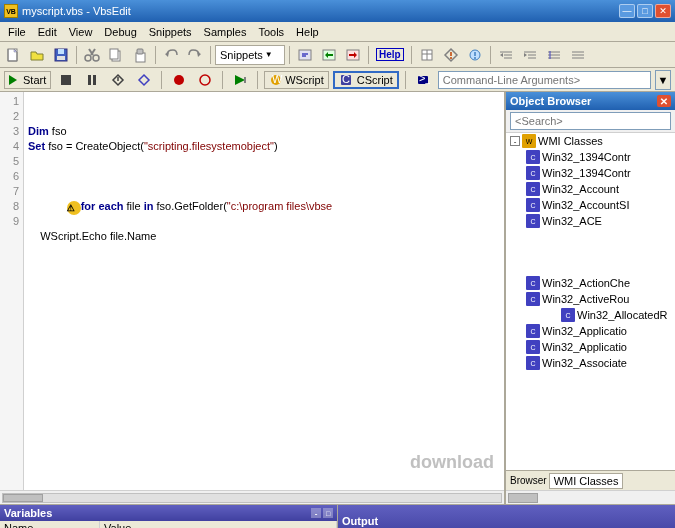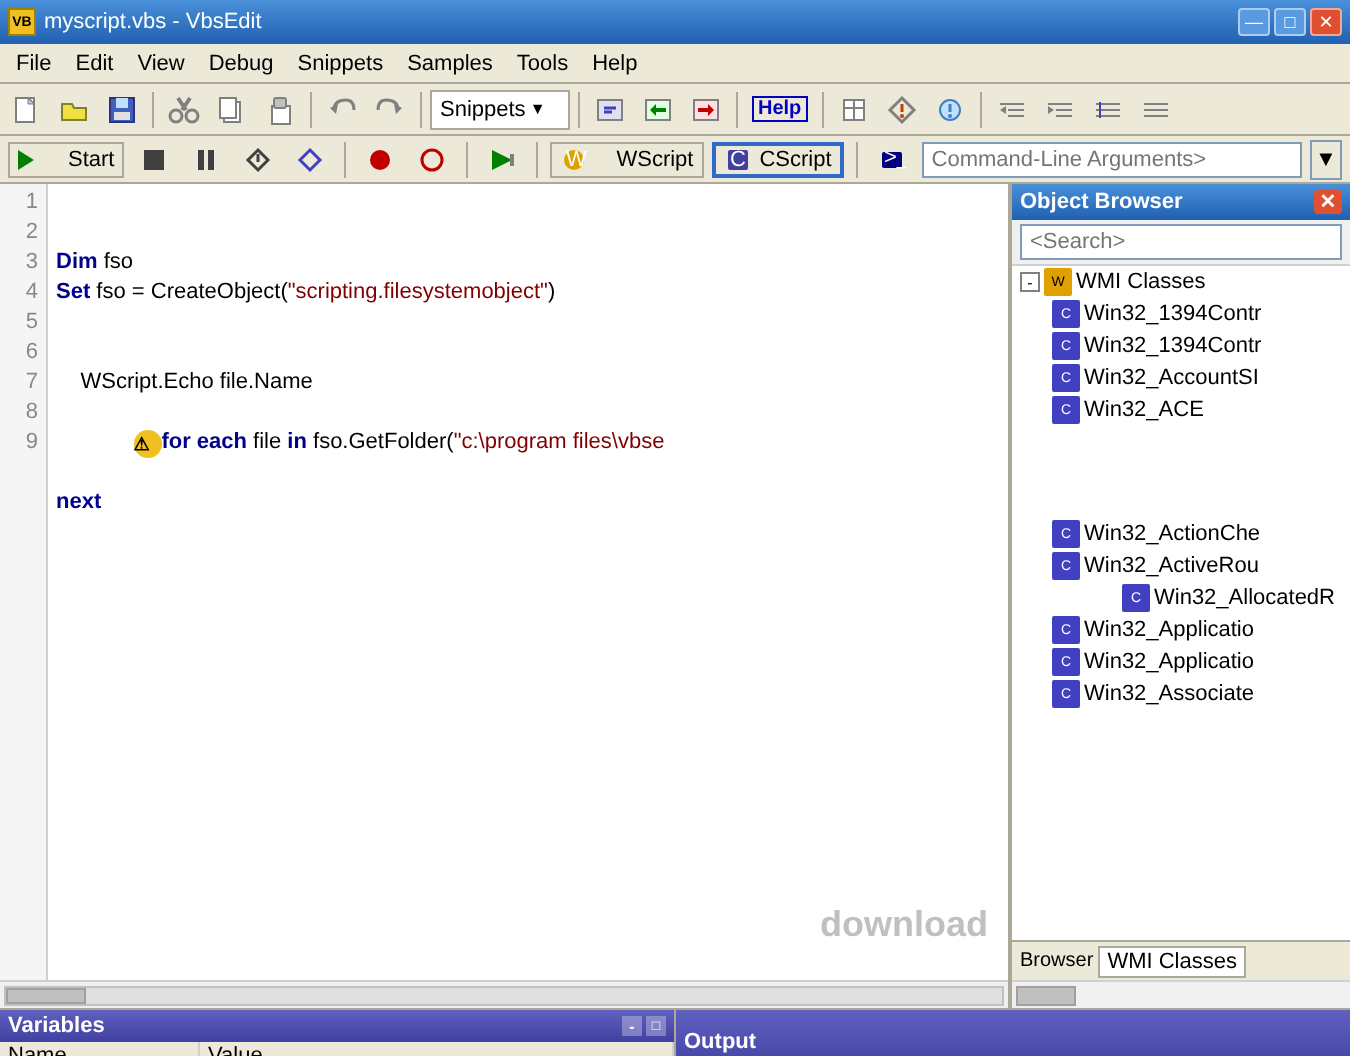--- a/index.html
+++ b/index.html
@@ -71,21 +71,21 @@
     #run-bar {
       background: #ece9d8;
       height: 24px;
       display: flex;
       align-items: center;
       border-bottom: 1px solid #aca899;
       padding: 0 4px;
       gap: 4px;
     }
     .run-btn {
-      display: flex; align-items: center; gap: 17px;
+      display: flex; align-items: center; gap: 6px;
       padding: 1px 4px; border: 1px solid #aca899;
       background: #ece9d8; cursor: pointer; height: 18px;
     }
     .play-icon { width: 0; height: 0; border-top: 5px solid transparent; border-bottom: 5px solid transparent; border-left: 8px solid green; display: inline-block; }
     .run-sep { width: 1px; height: 18px; background: #aca899; margin: 0 2px; }
 
     .script-btn {
       display: flex; align-items: center; gap: 2px;
       padding: 1px 4px; border: 1px solid #aca899; cursor: pointer; height: 18px;
     }
@@ -529,21 +529,21 @@
         <polygon points="2,2 12,7 2,12" fill="#008000"></polygon>
         <line x1="12" y1="4" x2="12" y2="10" stroke="#808080" stroke-width="2"></line>
       </svg>
   </button>
   <div class="run-sep"></div>
   <div class="script-btn wscript-btn">
     <svg width="14" height="14" viewBox="0 0 14 14">
         <circle cx="7" cy="7" r="5" fill="#e0a000"></circle>
         <text x="3" y="10" font-size="6" fill="white">W</text>
       </svg>
-    <span style="margin-left:12px;">WScript</span>
+    <span style="margin-left:0;">WScript</span>
   </div>
   <div class="script-btn cscript-btn">
     <svg width="14" height="14" viewBox="0 0 14 14">
         <rect x="2" y="2" width="10" height="10" rx="1" fill="#4040a0"></rect>
         <text x="3" y="10" font-size="7" fill="white">C</text>
       </svg>
     <span style="margin-left:2px;">CScript</span>
   </div>
   <div class="tb-sep"></div>
   <button class="tb-btn">
@@ -572,25 +572,24 @@
           <div>8</div>
           <div>9</div>
         </div>
         <div id="code-area">
           <div class="code-line">&nbsp;</div>
           <div class="code-line">&nbsp;</div>
           <div class="code-line"><span class="kw">Dim</span><span class="code-normal"> fso</span></div>
           <div class="code-line"><span class="kw">Set</span><span class="code-normal"> fso = CreateObject(</span><span class="str">"scripting.filesystemobject"</span><span class="code-normal">)</span></div>
           <div class="code-line">&nbsp;</div>
           <div class="code-line">&nbsp;</div>
-          <div class="code-line"><span class="code-normal">    WScript.Echo file.Name</span></div>
           <div class="code-line" style="position:relative;">
             <span class="warning-icon" style="position:relative;display:inline-block;top:1px;margin-right:2px;">⚠</span><span class="kw">for each</span><span class="code-normal"> file </span><span class="kw">in</span><span class="code-normal"> fso.GetFolder(</span><span class="str">"c:\program files\vbse</span>
           </div>
-          <div class="code-line"><span class="kw">next</span></div>
+          <div class="code-line"><span class="code-normal">    WScript.Echo file.Name</span></div>
           <div id="watermark">download</div>
         </div>
       </div>
       <div id="editor-hscroll">
         <div class="h-scroll-track">
           <div class="h-scroll-thumb"></div>
         </div>
       </div>
     </div>
   </div>
@@ -610,20 +609,24 @@
         <span class="tree-icon ns-icon">W</span>
         <span>WMI Classes</span>
       </div>
       <div class="tree-item" style="padding-left:20px;">
         <span class="tree-icon class-icon">C</span>
         <span>Win32_1394Contr</span>
       </div>
       <div class="tree-item" style="padding-left:20px;">
         <span class="tree-icon class-icon">C</span>
         <span>Win32_1394Contr</span>
+      </div>
+      <div class="tree-item" style="padding-left:20px;">
+        <span class="tree-icon class-icon">C</span>
+        <span>Win32_Account</span>
       </div>
       <div class="tree-item" style="padding-left:20px;">
         <span class="tree-icon class-icon">C</span>
         <span>Win32_AccountSI</span>
       </div>
       <div class="tree-item" style="padding-left:20px;">
         <span class="tree-icon class-icon">C</span>
         <span>Win32_ACE</span>
       </div>
       <div class="tree-item" style="padding-left:20px;margin-top:46px;">

